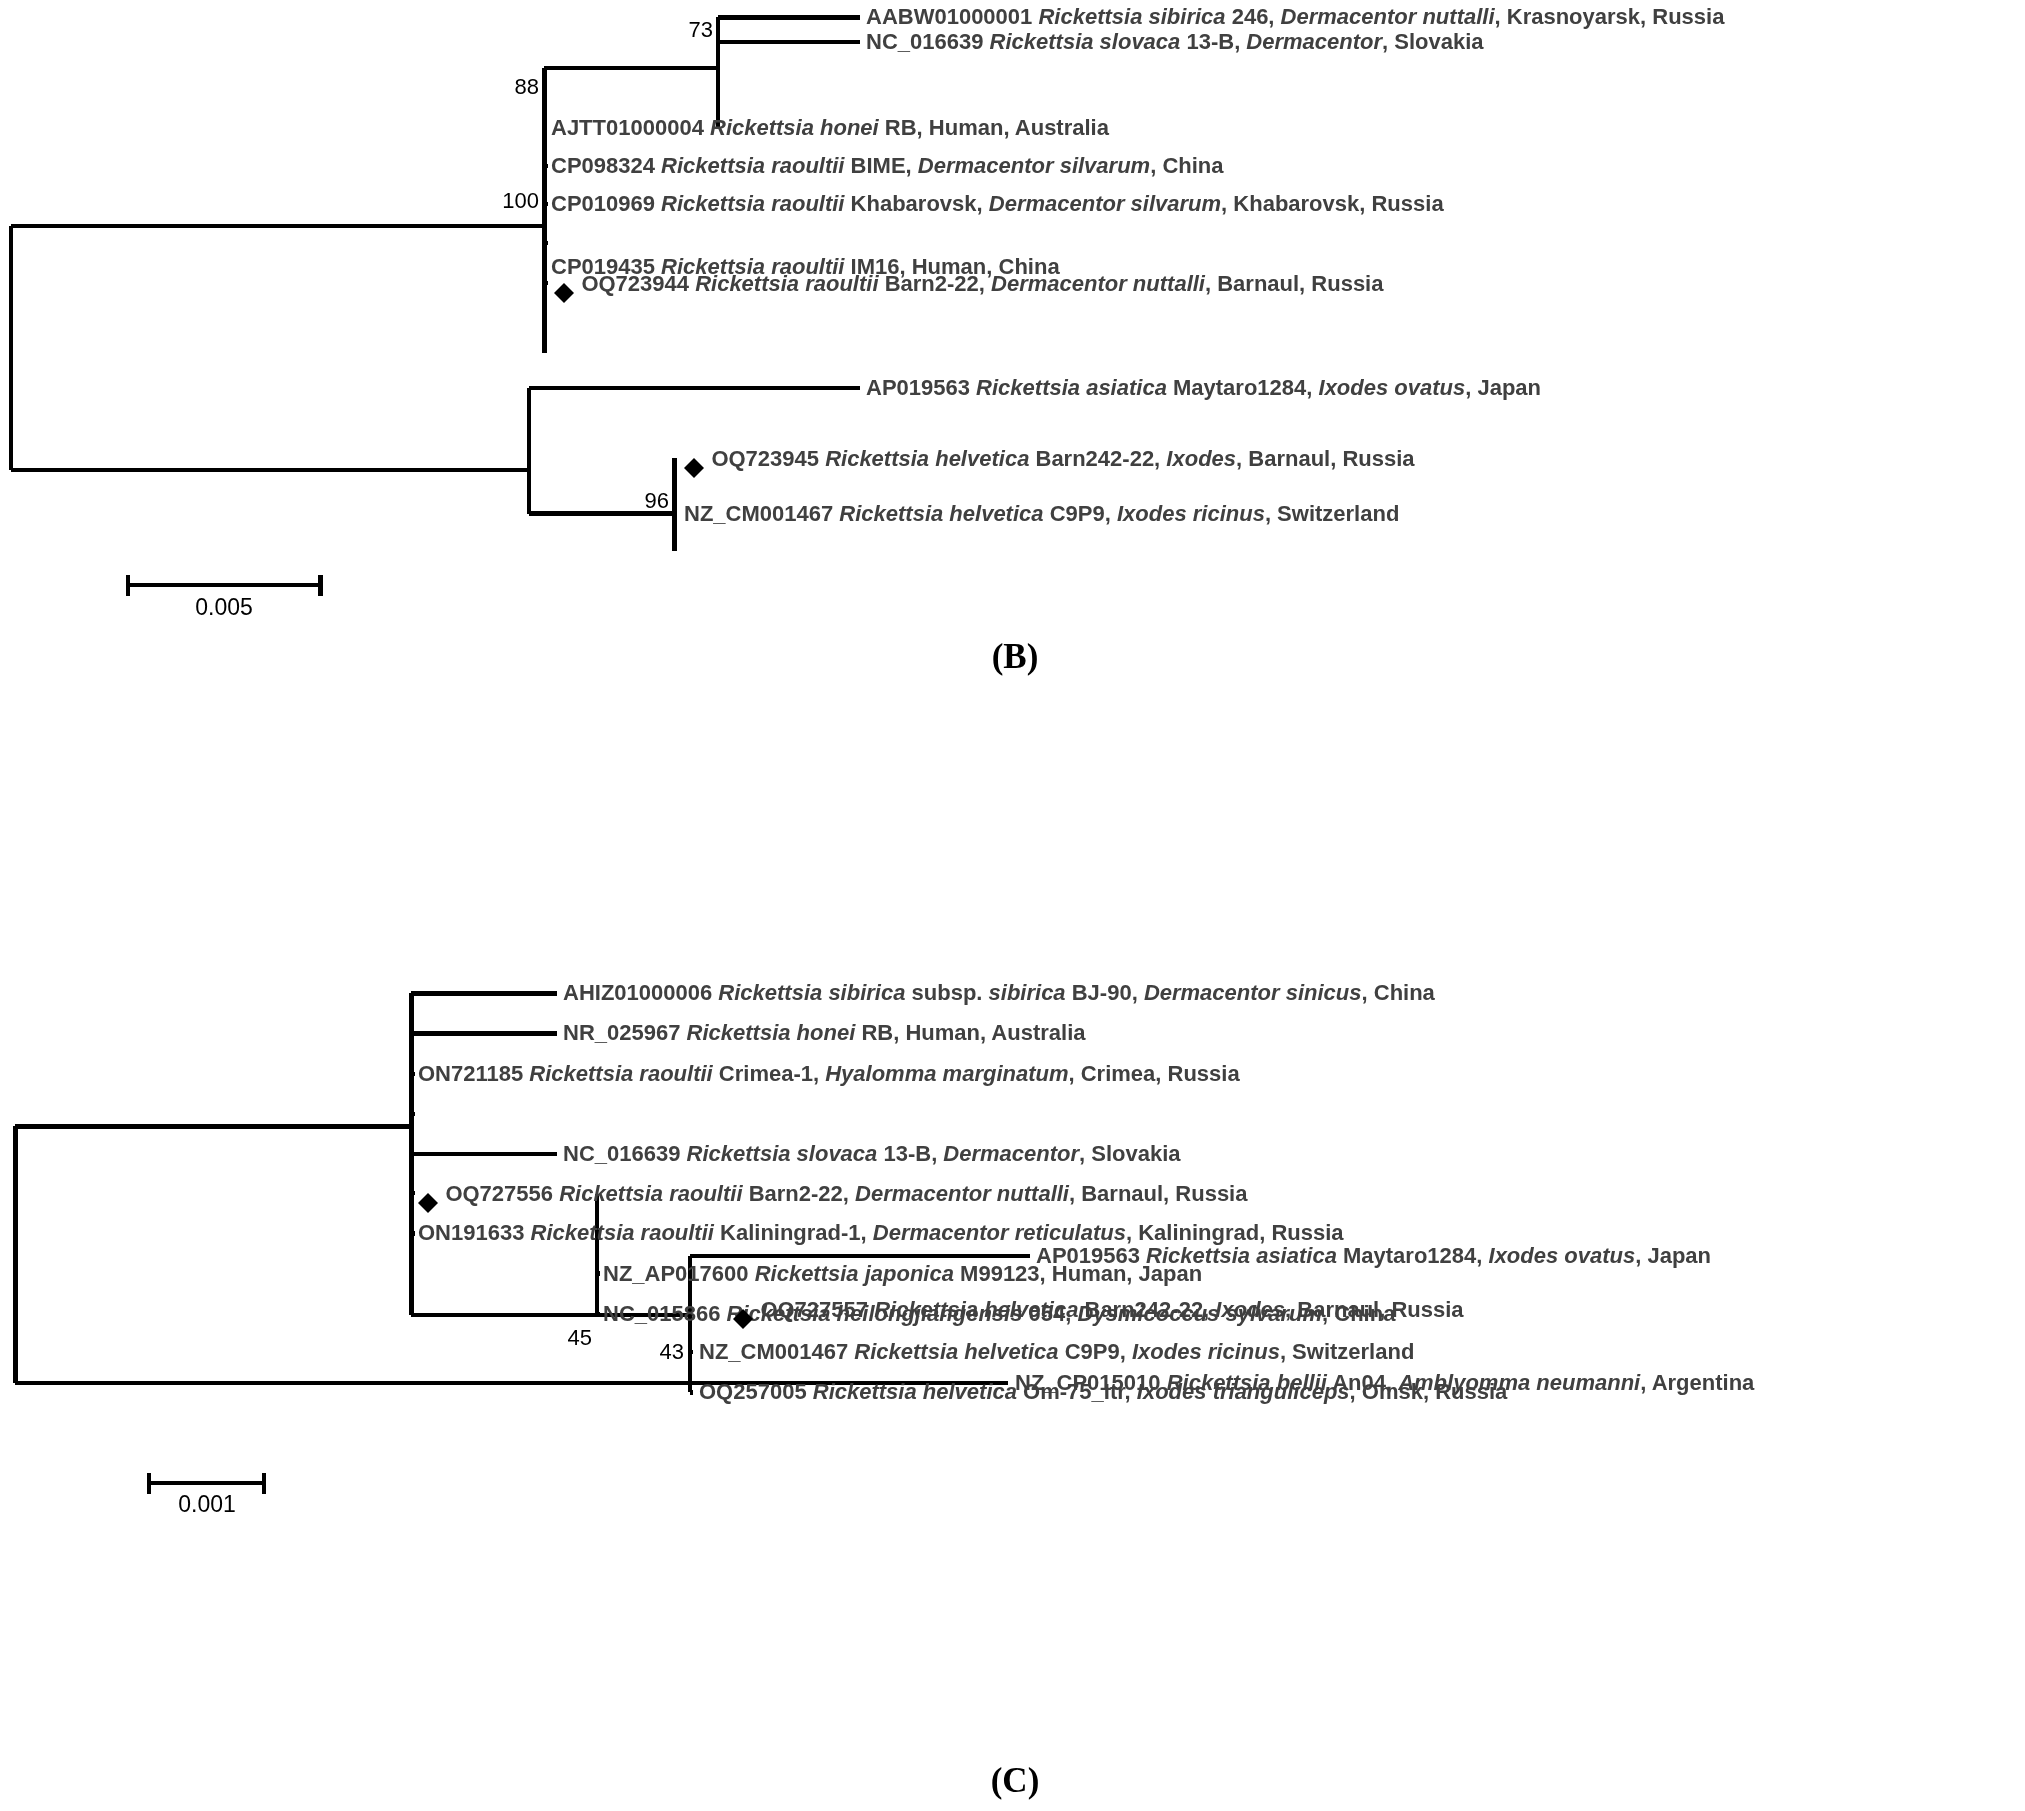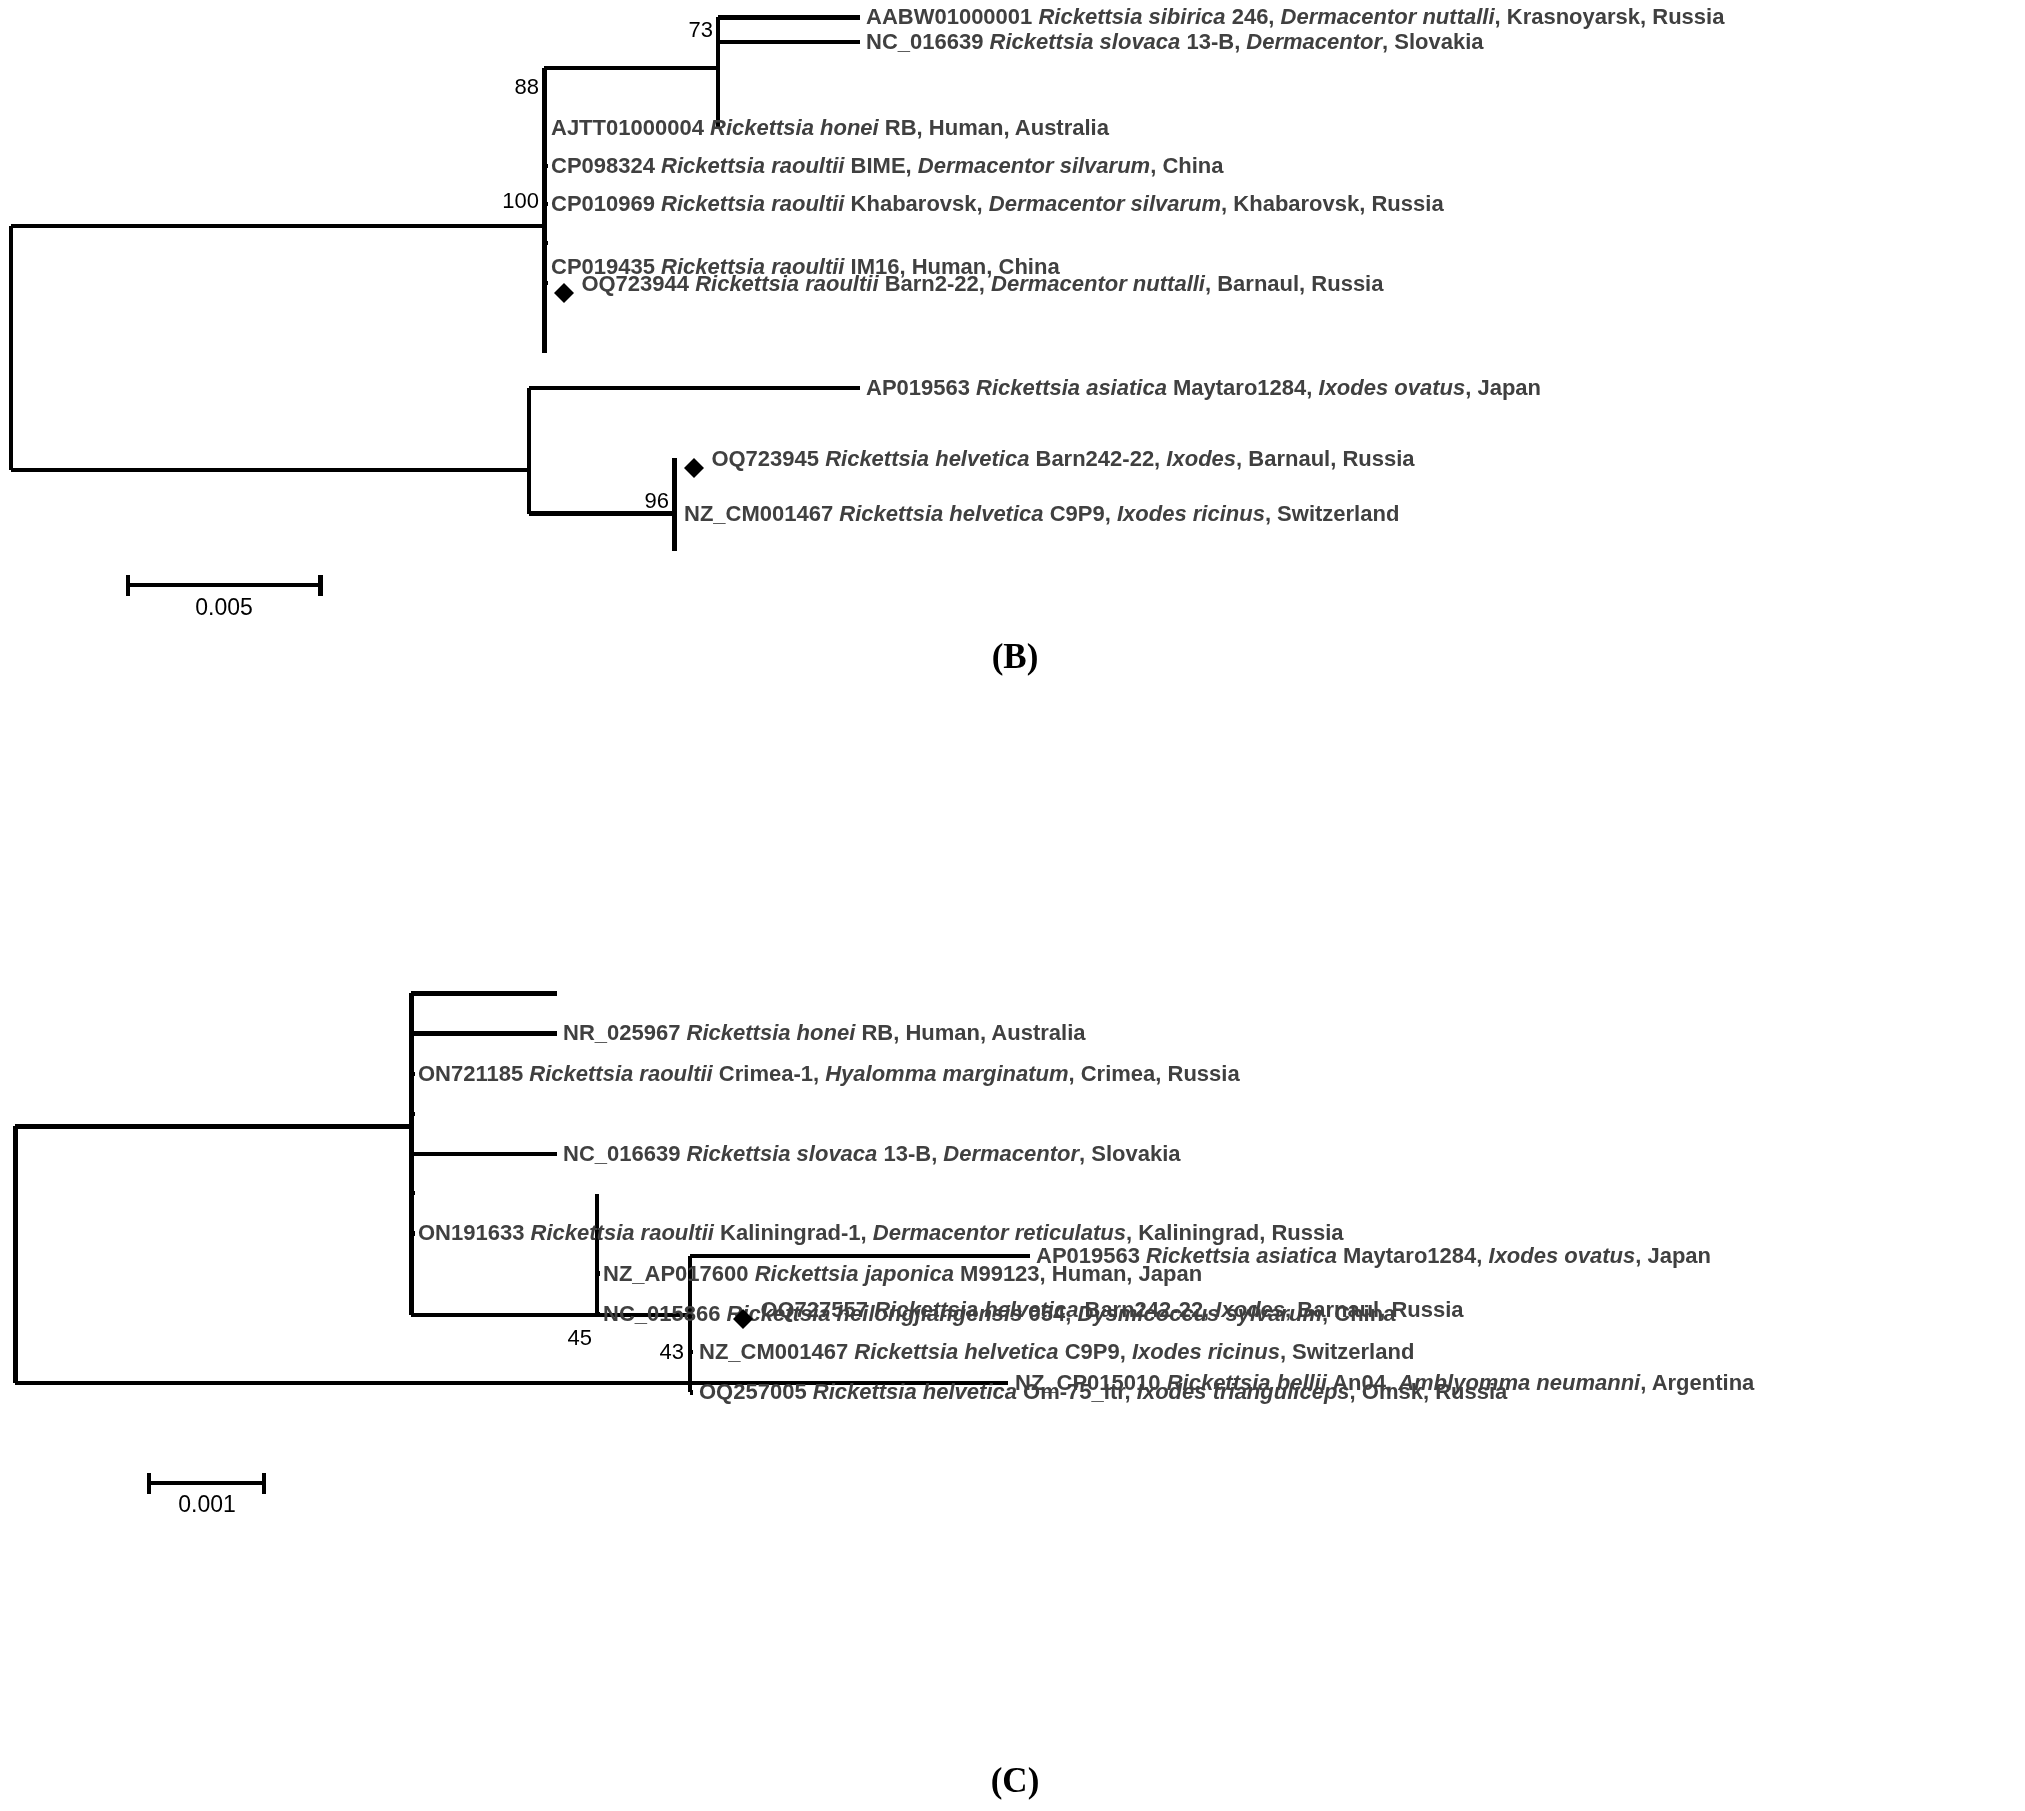--- a/index.html
+++ b/index.html
@@ -240,34 +240,40 @@
         <path d="M 1115 1075 L 1115 1140"></path>
         <path d="M 1115 1005 L 1120 1005"></path>
         <path d="M 1115 1075 L 1120 1075"></path>
         <path d="M 1115 1140 L 1120 1140"></path>
       </g>
     </svg>
 
     <div class="boot-label" style="left:597px; top:651px;">45</div>
     <div class="boot-label" style="left:689px; top:665px;">43</div>
 
+    <div class="tip-label" style="left:563px; top:306px;">
+      <span>AHIZ01000006 </span><i>Rickettsia sibirica</i><span> subsp. </span><i>sibirica</i><span> BJ-90, </span><i>Dermacentor sinicus</i><span>, China</span>
+    </div>
 
     <div class="tip-label" style="left:563px; top:346px;">
       <span>NR_025967 </span><i>Rickettsia honei</i><span> RB, Human, Australia</span>
     </div>
 
     <div class="tip-label" style="left:418px; top:387px;">
       <span>ON721185 </span><i>Rickettsia raoultii</i><span> Crimea-1, </span><i>Hyalomma marginatum</i><span>, Crimea, Russia</span>
     </div>
 
 
     <div class="tip-label" style="left:563px; top:467px;">
       <span>NC_016639 </span><i>Rickettsia slovaca</i><span> 13-B, </span><i>Dermacentor</i><span>, Slovakia</span>
     </div>
 
+    <div class="tip-label" style="left:418px; top:506px;">
+      <span class="diamond"></span><span>OQ727556 </span><i>Rickettsia raoultii</i><span> Barn2-22, </span><i>Dermacentor nuttalli</i><span>, Barnaul, Russia</span>
+    </div>
 
     <div class="tip-label" style="left:418px; top:546px;">
       <span>ON191633 </span><i>Rickettsia raoultii</i><span> Kaliningrad-1, </span><i>Dermacentor reticulatus</i><span>, Kaliningrad, Russia</span>
     </div>
 
     <div class="tip-label" style="left:603px; top:587px;">
       <span>NZ_AP017600 </span><i>Rickettsia japonica</i><span> M99123, Human, Japan</span>
     </div>
 
     <div class="tip-label" style="left:603px; top:627px;">

